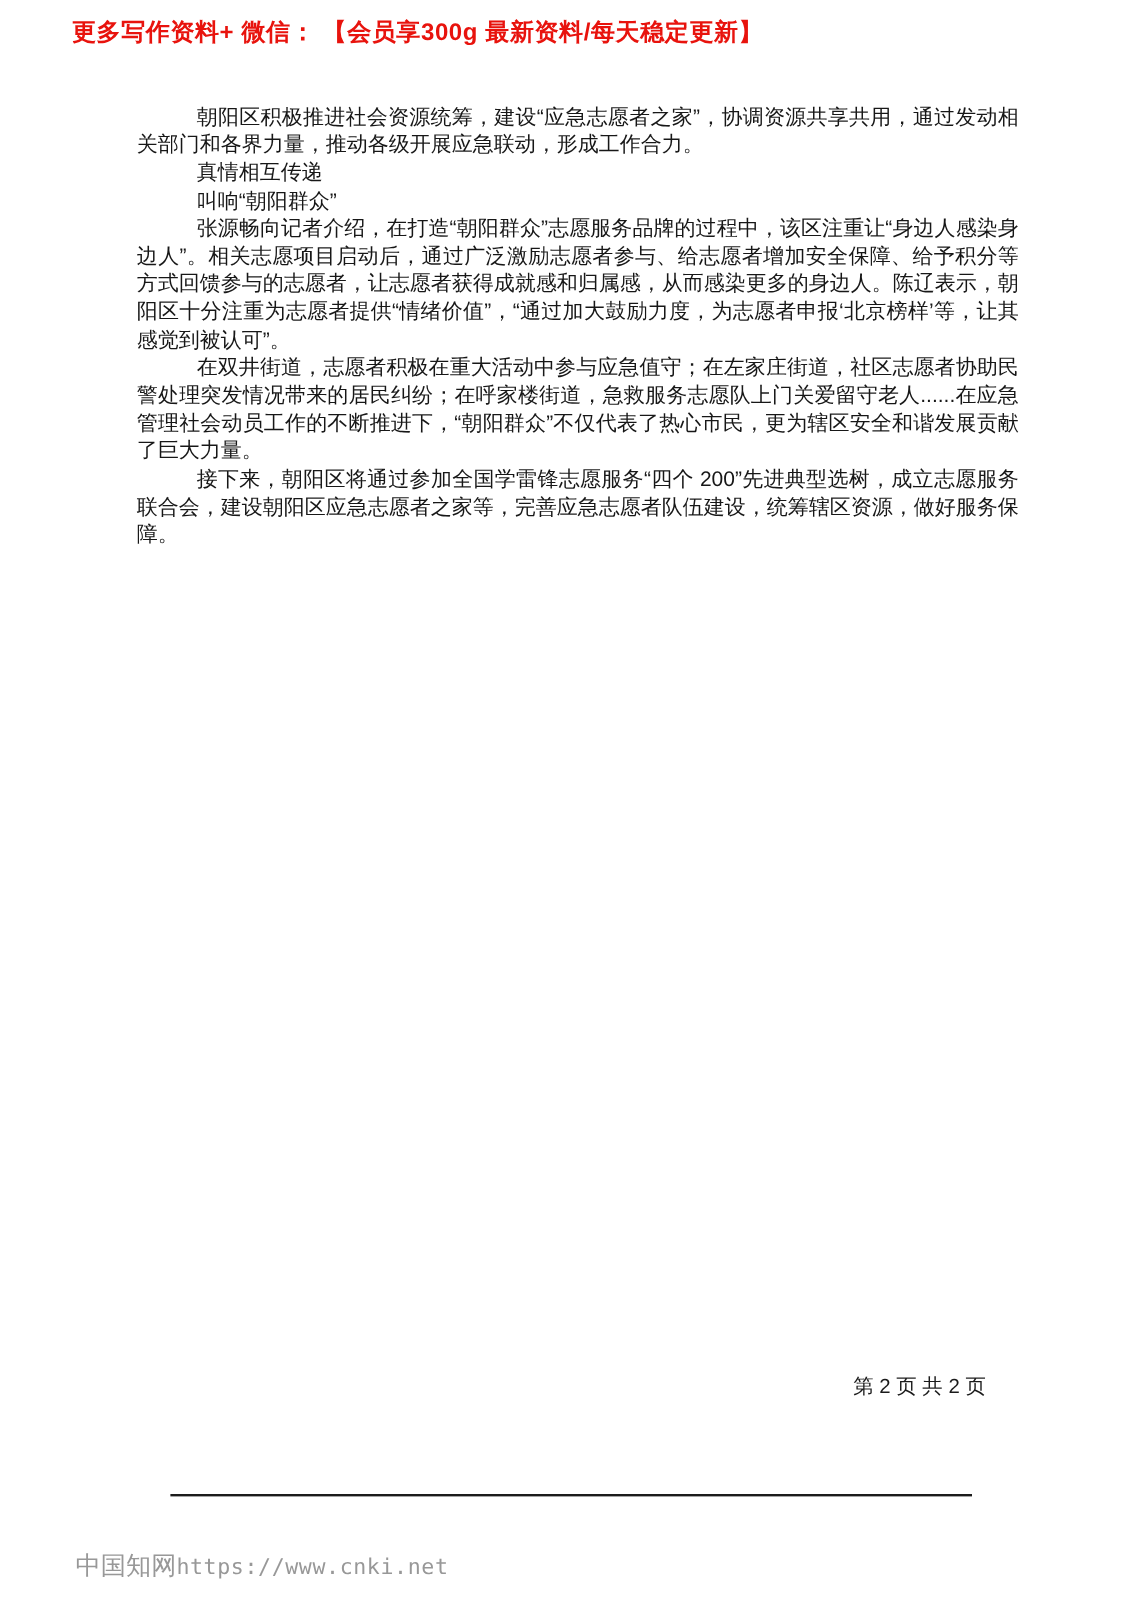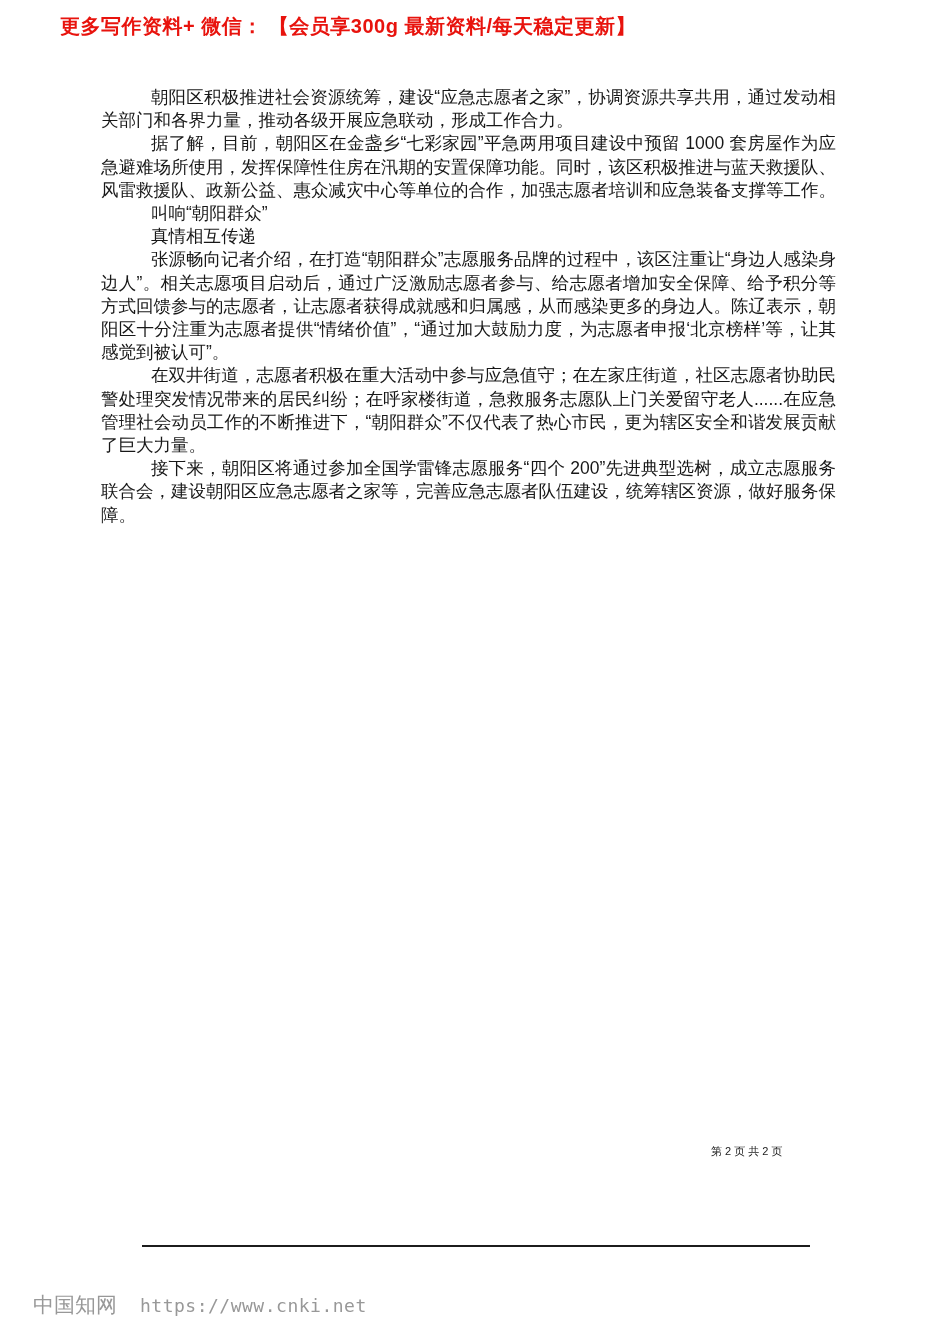--- a/index.html
+++ b/index.html
@@ -22,39 +22,39 @@
     left: 60px;
     top: 13px;
     font-size: 20px;
     font-weight: bold;
     color: #e8130d;
     letter-spacing: 0.5px;
     white-space: nowrap;
   }
   .article {
     position: absolute;
-    left: 101px;
+    left: 114px;
     top: 86px;
     width: 735px;
     font-size: 17.5px;
     line-height: 23.2px;
     color: #171717;
     text-align: justify;
     font-weight: 500;
   }
   .article p {
     margin: 0;
     padding: 0;
     text-indent: 2.85em;
   }
   .page-indicator {
     position: absolute;
     left: 711px;
     top: 1144px;
-    font-size: 11px;
+    font-size: 17px;
     color: #1a1a1a;
     white-space: nowrap;
   }
   .footer-divider {
     position: absolute;
     left: 142px;
     top: 1245px;
     width: 668px;
     height: 2px;
     background: #1c1c1c;
@@ -64,40 +64,39 @@
     left: 33px;
     top: 1291px;
     display: flex;
     align-items: baseline;
     color: #989898;
     white-space: nowrap;
   }
   .watermark .site-name {
     font-family: "Liberation Serif", serif;
     font-size: 21px;
+    margin-left: 30px;
   }
   .watermark .site-url {
     font-family: "DejaVu Sans Mono", monospace;
     font-size: 18px;
-    margin-left: 23px;
     letter-spacing: 0.5px;
   }
 </style>
 </head>
 <body>
 
 <div class="page">
 
   <div class="promo-header">更多写作资料+ 微信： 【会员享300g 最新资料/每天稳定更新】</div>
 
   <div class="article">
     <p>朝阳区积极推进社会资源统筹，建设“应急志愿者之家”，协调资源共享共用，通过发动相关部门和各界力量，推动各级开展应急联动，形成工作合力。</p>
-    <p>据了解，目前，朝阳区在金盏乡“七彩家园”平急两用项目建设中预留 1000 套房屋作为应急避难场所使用，发挥保障性住房在汛期的安置保障功能。同时，该区积极推进与蓝天救援队、风雷救援队、政新公益、惠众减灾中心等单位的合作，加强志愿者培训和应急装备支撑等工作。</p>
+    <p>真情相互传递</p>
     <p>叫响“朝阳群众”</p>
-    <p>真情相互传递</p>
     <p>张源畅向记者介绍，在打造“朝阳群众”志愿服务品牌的过程中，该区注重让“身边人感染身边人”。相关志愿项目启动后，通过广泛激励志愿者参与、给志愿者增加安全保障、给予积分等方式回馈参与的志愿者，让志愿者获得成就感和归属感，从而感染更多的身边人。陈辽表示，朝阳区十分注重为志愿者提供“情绪价值”，“通过加大鼓励力度，为志愿者申报‘北京榜样’等，让其感觉到被认可”。</p>
     <p>在双井街道，志愿者积极在重大活动中参与应急值守；在左家庄街道，社区志愿者协助民警处理突发情况带来的居民纠纷；在呼家楼街道，急救服务志愿队上门关爱留守老人......在应急管理社会动员工作的不断推进下，“朝阳群众”不仅代表了热心市民，更为辖区安全和谐发展贡献了巨大力量。</p>
     <p>接下来，朝阳区将通过参加全国学雷锋志愿服务“四个 200”先进典型选树，成立志愿服务联合会，建设朝阳区应急志愿者之家等，完善应急志愿者队伍建设，统筹辖区资源，做好服务保障。</p>
   </div>
 
   <div class="page-indicator">第 2 页 共 2 页</div>
 
   <div class="footer-divider"></div>
 
   <div class="watermark">

